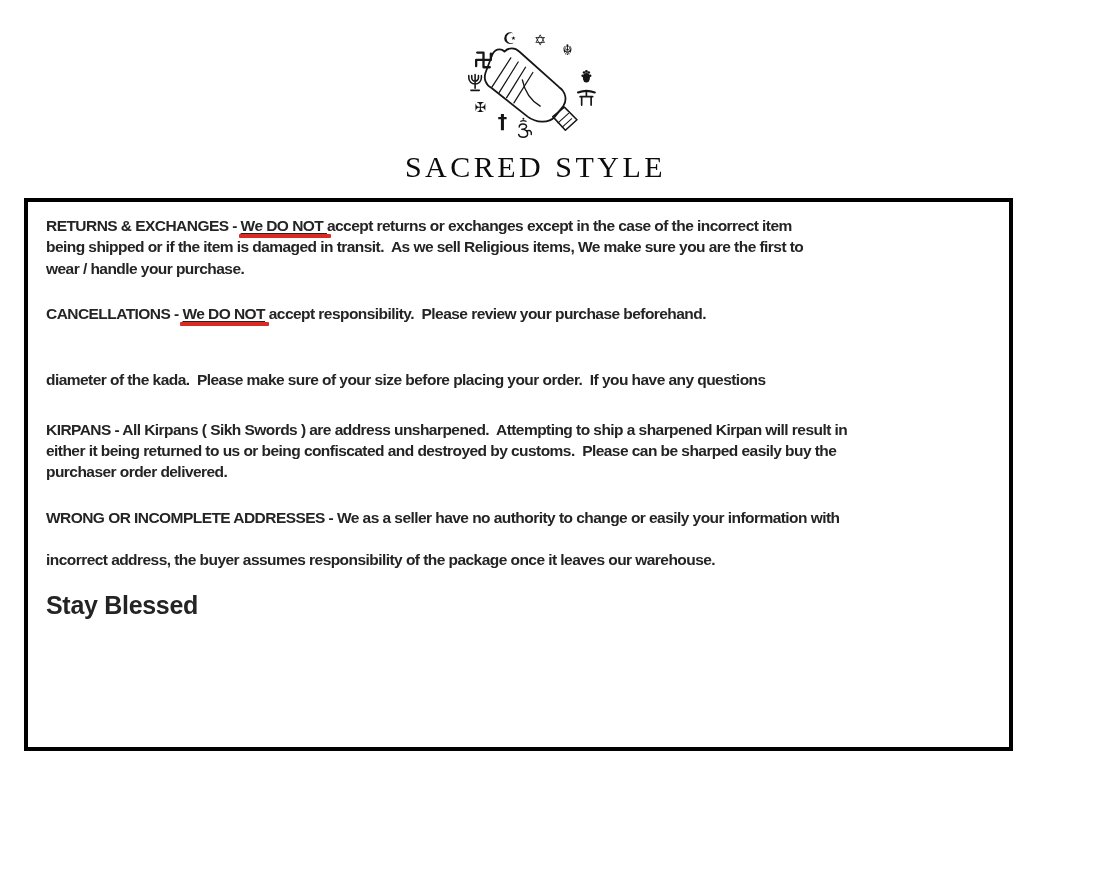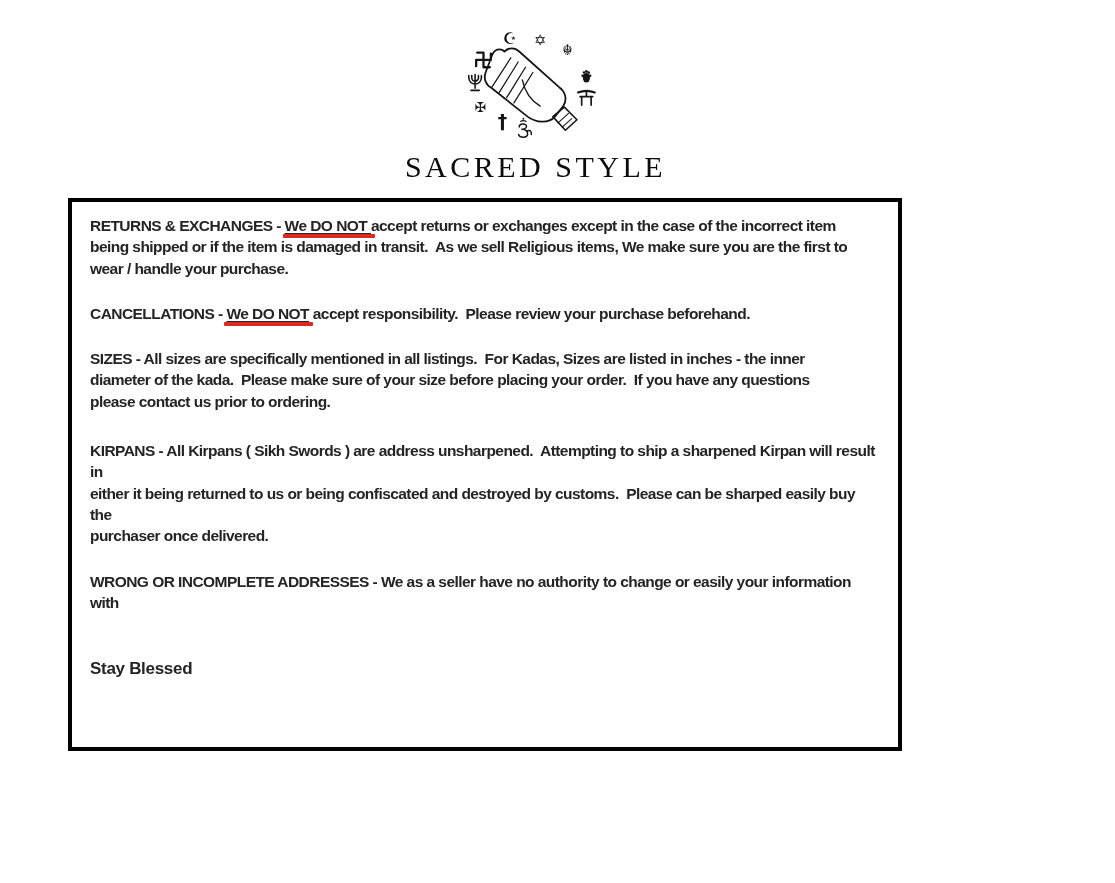--- a/index.html
+++ b/index.html
@@ -24,39 +24,39 @@
     margin-top:4px;
     font-family:"Liberation Serif","DejaVu Serif",serif;
     font-size:30px;
     letter-spacing:3.5px;
     color:#0c0c0c;
     white-space:nowrap;
   }
   
   .policy-box{
     box-sizing:border-box;
-    margin-left:68px;
+    margin-left:24px;
     margin-top:14px;
-    width:834px;
+    width:989px;
     min-height:553px;
     border:4px solid #000;
     padding:13px 20px 14px 18px;
     background:#fff;
   }
   .policy-box p{
     margin:0 0 24px 0;
     font-size:15.5px;
     font-weight:bold;
     line-height:21.3px;
     letter-spacing:-0.55px;
     white-space:pre-wrap;
     color:var(--ink);
   }
   .policy-box p.gap-lg{margin-bottom:28px;}
-  .policy-box p.big{font-size:17px;margin-bottom:0;letter-spacing:-0.3px;}
+  .policy-box p.big{font-size:25px;margin-bottom:0;letter-spacing:-0.3px;}
   .du{
     position:relative;
     text-decoration:underline;
     text-decoration-thickness:1.5px;
     text-underline-offset:2px;
   }
   .du::after{
     content:"";
     position:absolute;
     left:-2px;right:-4px;bottom:-4px;
@@ -113,18 +113,18 @@
     </g>
   </svg>
 
   <div class="brand">SACRED STYLE</div>
 </div>
 
 <div class="policy-box">
   <div id="policy-text">
       <p><span>RETURNS &amp; EXCHANGES - </span><span class="du">We DO NOT </span><span>accept returns or exchanges except in the case of the incorrect item</span><br><span>being shipped or if the item is damaged in transit.  As we sell Religious items, We make sure you are the first to</span><br><span>wear / handle your purchase.</span></p>
       <p><span>CANCELLATIONS - </span><span class="du">We DO NOT</span><span> accept responsibility.  Please review your purchase beforehand.</span></p>
-      <p class="gap-lg"><span>SIZES - All sizes are specifically mentioned in all listings.  For Kadas, Sizes are listed in inches - the inner</span><br><span>diameter of the kada.  Please make sure of your size before placing your order.  If you have any questions</span><br><span>please contact us prior to ordering.</span></p>
-      <p><span>KIRPANS - All Kirpans ( Sikh Swords ) are address unsharpened.  Attempting to ship a sharpened Kirpan will result in</span><br><span>either it being returned to us or being confiscated and destroyed by customs.  Please can be sharped easily buy the</span><br><span>purchaser once delivered.</span></p>
-      <p><span>WRONG OR INCOMPLETE ADDRESSES - We as a seller have no authority to change or easily your information with</span><br><br></p>
+      <p class="gap-lg"><br><span>diameter of the kada.  Please make sure of your size before placing your order.  If you have any questions</span><br></p>
+      <p><span>KIRPANS - All Kirpans ( Sikh Swords ) are address unsharpened.  Attempting to ship a sharpened Kirpan will result in</span><br><span>either it being returned to us or being confiscated and destroyed by customs.  Please can be sharped easily buy the</span><br><span>purchaser order delivered.</span></p>
+      <p><span>WRONG OR INCOMPLETE ADDRESSES - We as a seller have no authority to change or easily your information with</span><br><br><span>incorrect address, the buyer assumes responsibility of the package once it leaves our warehouse.</span></p>
       <p class="big"><span>Stay Blessed</span></p>
     </div>
 </div>
 
 </body></html>

